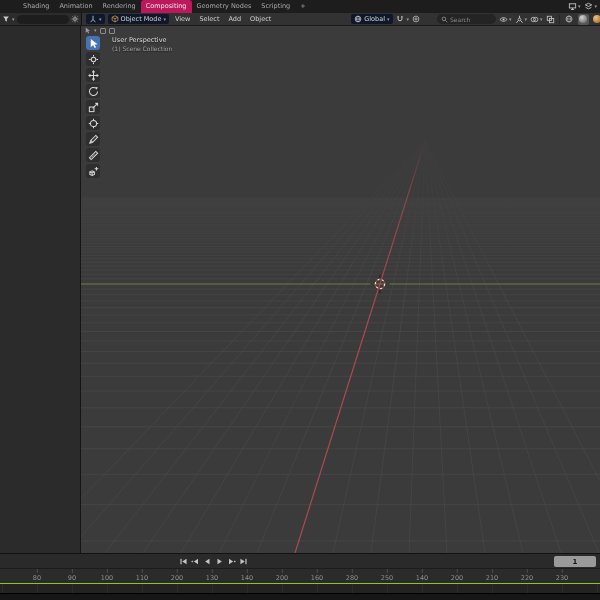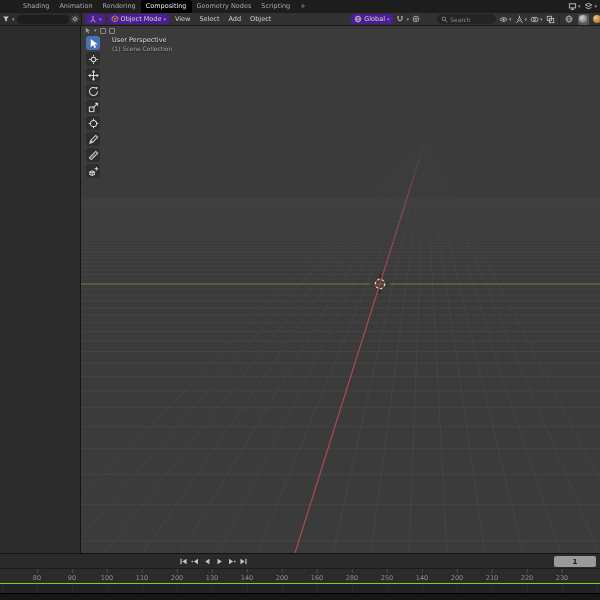--- a/index.html
+++ b/index.html
@@ -4,31 +4,31 @@
 <style>
   *{margin:0;padding:0;box-sizing:border-box;font-family:"DejaVu Sans",sans-serif;}
   html,body{width:600px;height:600px;overflow:hidden;background:#111;}
   #app{position:relative;width:600px;height:600px;background:#1d1d1d;overflow:hidden;}
   svg{display:block;}
 
   
   .topbar{position:absolute;left:0;top:0;width:600px;height:13px;background:#1d1d1d;display:flex;align-items:flex-end;}
   .tabs{display:flex;align-items:flex-end;height:13px;padding-left:18px;}
   .tab{font-size:6.5px;line-height:9px;color:#a8a8a8;padding:2px 5px;border-radius:3px 3px 0 0;white-space:nowrap;cursor:default;}
-  .tab.active{background:#000000;color:#e9e9e9;}
+  .tab.active{background:#be185d;color:#e9e9e9;}
   .topbar-right{position:absolute;right:3px;top:2px;display:flex;gap:4px;align-items:center;color:#c4c4c4;}
   .icon-group{display:flex;align-items:center;gap:1px;}
   .caret{font-size:5px;color:#9a9a9a;line-height:5px;}
 
   
   .header2{position:absolute;top:13px;left:0;width:600px;height:13px;display:flex;}
   .lp-header{width:81px;height:13px;background:#2c2c2c;border-bottom:1px solid #191919;display:flex;align-items:center;gap:2px;padding:0 2px;}
   .lp-search{flex:1;height:9px;background:#1d1d1d;border:none;border-radius:5px;font-size:6px;color:#bbb;padding:0 4px;outline:none;min-width:0;}
   .vp-header{width:519px;height:13px;background:#323232;border-bottom:1px solid #191919;border-left:1px solid #141414;display:flex;align-items:center;gap:3px;padding:0 4px;font-size:6.5px;color:#d2d2d2;}
-  .raised{display:flex;align-items:center;gap:2px;background:#4c1d95;border-radius:2px;padding:1px 3px;white-space:nowrap;}
+  .raised{display:flex;align-items:center;gap:2px;background:#0f172a;border-radius:2px;padding:1px 3px;white-space:nowrap;}
   .menu{padding:1px 3px;white-space:nowrap;color:#d2d2d2;}
   .hdr-ico{display:flex;align-items:center;}
   .search-box{display:flex;align-items:center;gap:2px;background:#242424;border-radius:6px;height:10px;padding:0 4px;margin-left:14px;}
   .vp-search{width:42px;background:transparent;border:none;outline:none;font-size:6px;color:#bbb;}
   .vp-search::placeholder,.lp-search::placeholder{color:#8a8a8a;}
   .right-cluster{margin-left:auto;display:flex;align-items:center;gap:3px;}
   .sphere{width:8px;height:8px;border-radius:50%;}
   .sphere.solid{background:radial-gradient(circle at 35% 30%, #d4d4d4, #7c7c7c 72%);}
   .sphere.mat{background:radial-gradient(circle at 35% 30%, #eac189, #b97a35 72%);}
   .shade-btn{display:flex;align-items:center;justify-content:center;width:11px;height:11px;border-radius:2px;}

